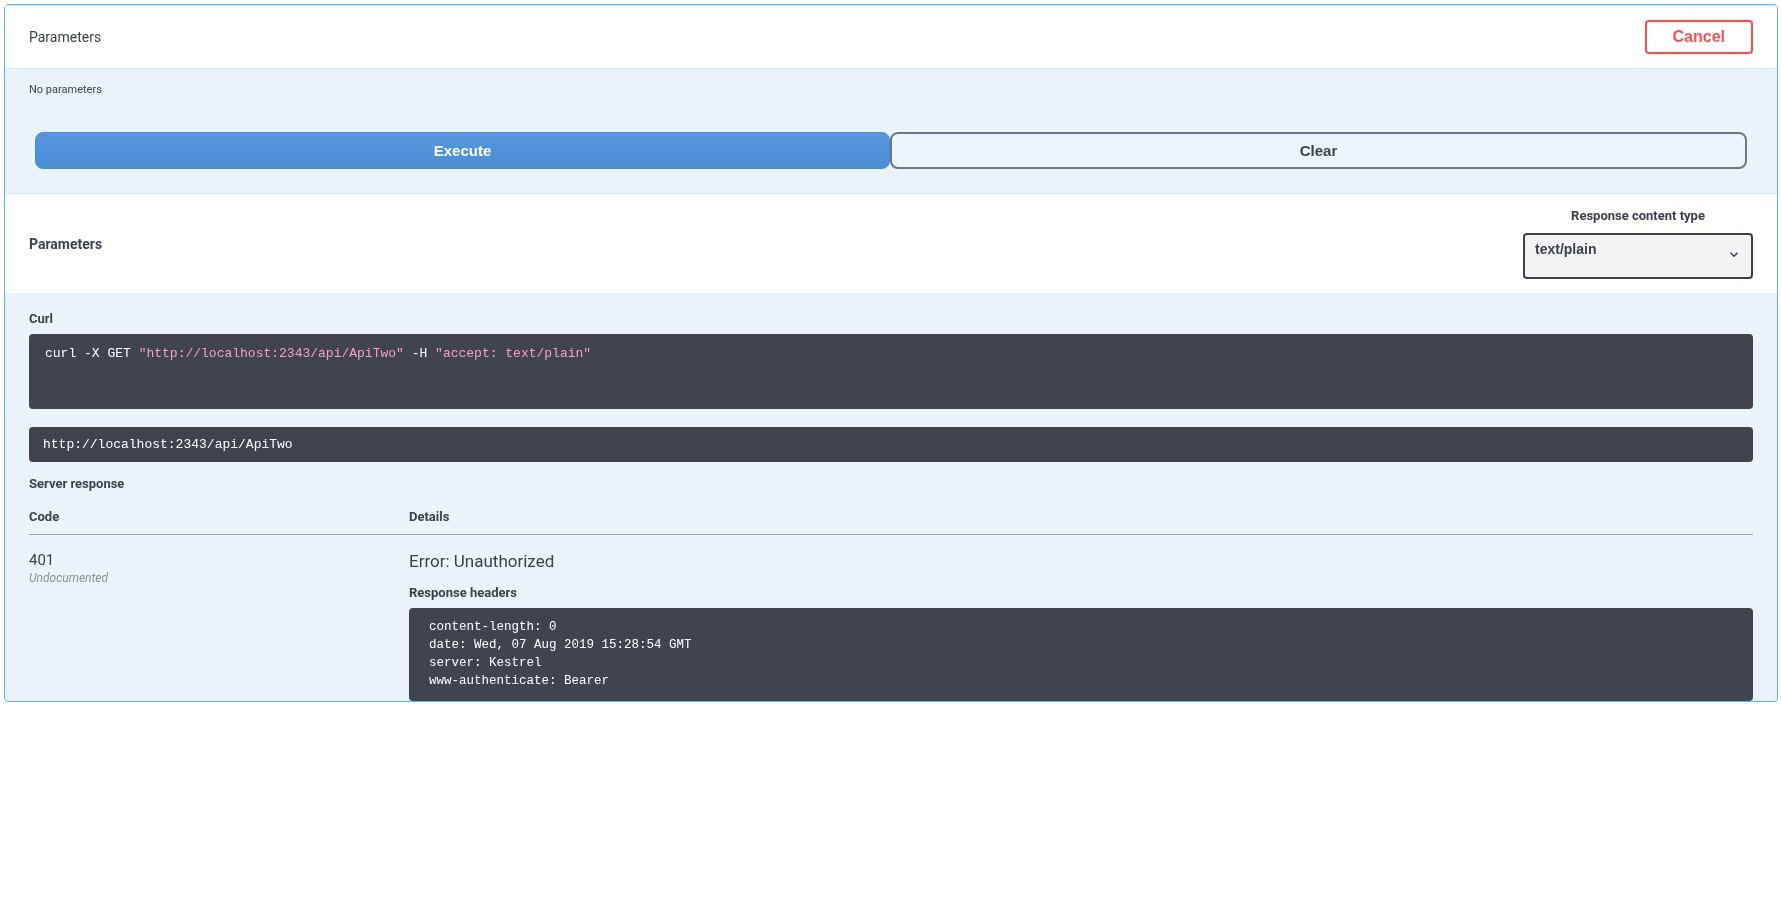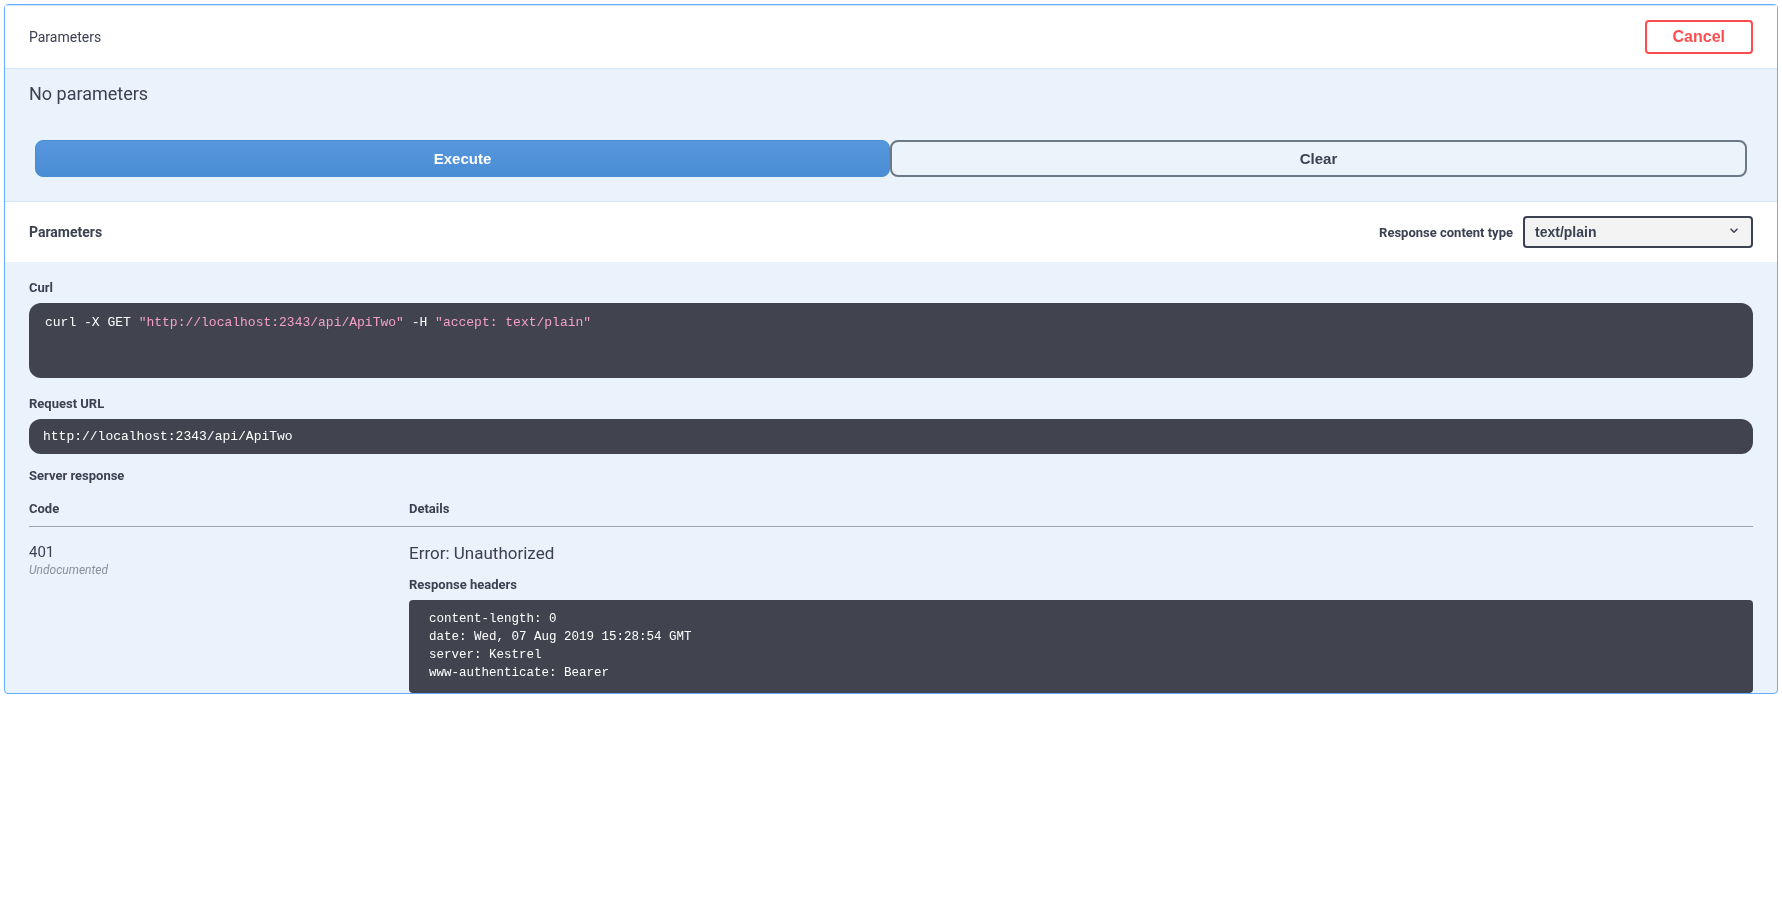--- a/index.html
+++ b/index.html
@@ -65,21 +65,21 @@
     color: #ff4d4f;
     background: #fff;
     font-weight: 700;
     font-size: 16px;
     padding: 6px 26px;
     border-radius: 4px;
     cursor: pointer;
   }
   .no-params {
     padding: 14px 24px 36px;
-    font-size: 18px;
+    font-size: 11px;
     color: #3b4151;
   }
   .btn-row {
     display: flex;
     padding: 0 30px 24px;
     gap: 0;
   }
   .btn-row button {
     flex: 1;
     padding: 8px 0;
@@ -113,33 +113,34 @@
     border-top: 1px solid rgba(97,175,254,0.3);
   }
   .responses-header h4 {
     font-size: 14px;
     font-weight: 700;
   }
   .resp-ctype {
     display: flex;
     align-items: center;
     gap: 10px;
+    flex-direction: column;
   }
   .resp-ctype label {
     font-size: 13px;
     font-weight: 700;
   }
   .select-wrap {
     position: relative;
     display: inline-block;
   }
   .select-wrap select {
     border: 2px solid #3b4151;
     background: #f3f3f3;
-    padding: 6px 44px 6px 10px;
+    padding: 6px 44px 20px 10px;
     font-size: 14px;
     font-weight: 700;
     border-radius: 4px;
     appearance: none;
     -webkit-appearance: none;
     min-width: 230px;
     cursor: pointer;
     color: #3b4151;
   }
   .select-wrap .caret {
@@ -156,21 +157,21 @@
   }
   .resp-body h5 {
     font-size: 13px;
     font-weight: 700;
     margin-bottom: 8px;
     color: #3b4151;
   }
   .code-block {
     background: #41444e;
     color: #fff;
-    border-radius: 12px;
+    border-radius: 4px;
     padding: 12px 16px 48px;
     font-family: "Courier New", monospace;
     font-size: 13px;
     white-space: pre;
     overflow-x: auto;
     margin-bottom: 18px;
   }
   .code-block.tight { padding: 10px 14px; margin-bottom: 14px; }
   .curl-text .str { color: #f5a0c9; }
 
@@ -261,21 +262,20 @@
         </span>
       </div>
     </div>
   </div>
 
   <div class="resp-body">
 
     <h5>Curl</h5>
     <div class="code-block curl-text"><span>curl -X GET </span><span class="str">"http://localhost:2343/api/ApiTwo"</span><span> -H </span><span class="str">"accept: text/plain"</span></div>
 
-    <h5>Request URL</h5>
     <div class="code-block tight">http://localhost:2343/api/ApiTwo</div>
 
     <div class="sr-label">Server response</div>
 
     <table class="sr-table">
       <thead>
         <tr>
           <th>Code</th>
           <th>Details</th>
         </tr>

